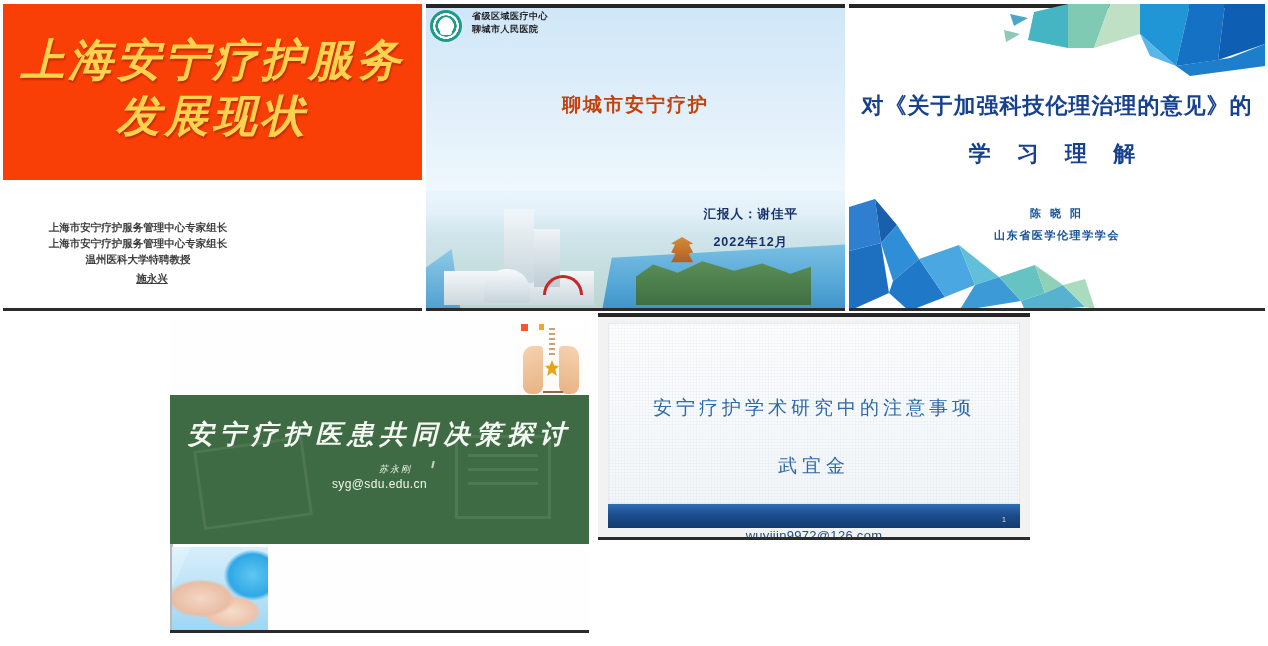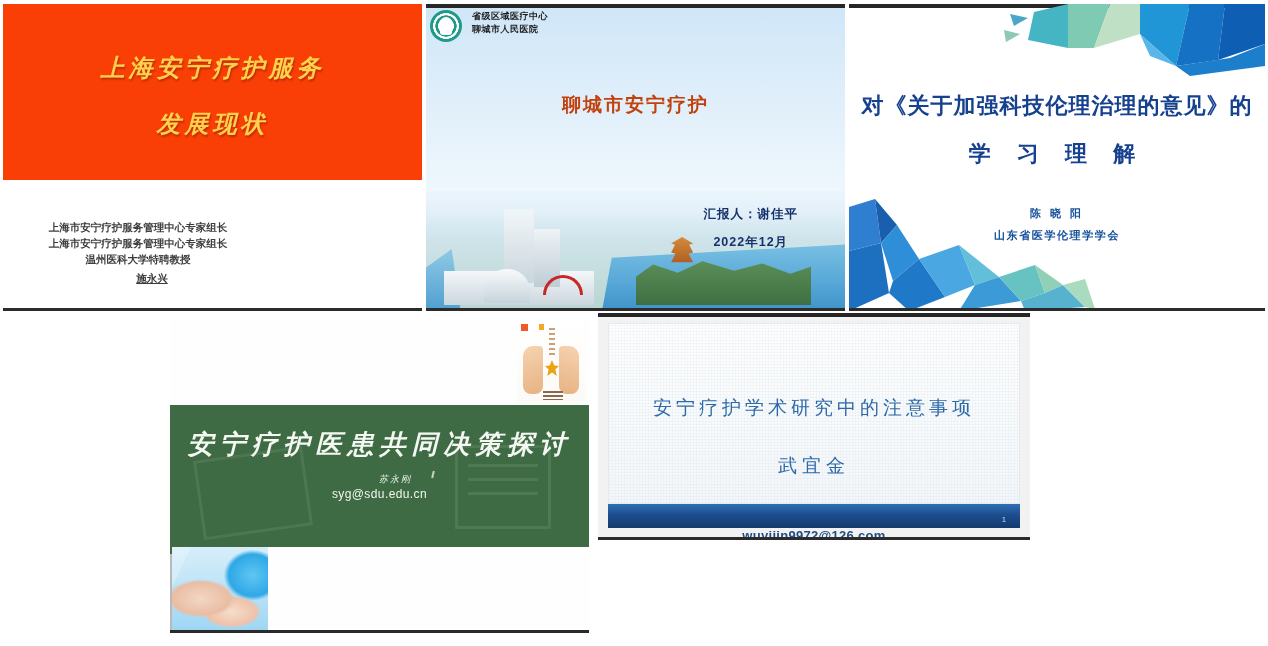--- a/index.html
+++ b/index.html
@@ -20,24 +20,23 @@
   
   #slide1 { left:3px; top:4px; width:419px; height:307px; }
   #slide1 .orange {
     position:absolute; left:0; top:0; width:100%; height:176px;
     background:#f93f06;
   }
   #slide1 .t-main {
     position:absolute; left:0; top:28px; width:100%;
     text-align:center; color:#ffd24d;
     font-family:"DejaVu Serif", serif; font-weight:700;
-    font-size:24px; line-height:56px; letter-spacing:4px;
+    font-size:44px; line-height:56px; letter-spacing:4px;
     font-style:italic;
     text-shadow:1px 2px 2px rgba(120,20,0,.45);
-    margin-top:8px;
   }
   #slide1 .lower { position:absolute; left:0; top:176px; width:100%; bottom:0; background:#fff; }
   #slide1 .credits {
     position:absolute; left:10px; top:39px; width:250px;
     text-align:center; color:#3d3d3d;
     font-size:10.5px; line-height:16px; font-weight:600;
   }
   #slide1 .credit-name {
     position:absolute; left:24px; top:92px; width:250px;
     text-align:center; color:#3d3d3d; font-size:10.5px; font-weight:600;text-decoration:underline;
@@ -153,21 +152,21 @@
     background:#e8a317;
     clip-path:polygon(50% 0%,66% 34%,100% 38%,74% 60%,84% 100%,50% 78%,16% 100%,26% 60%,0% 38%,34% 34%); }
   #slide4 .leafpic .dots { position:absolute; left:32px; top:6px; width:6px; height:28px;
     background:repeating-linear-gradient(180deg,#c9a27a 0 2px,transparent 2px 5px); }
   #slide4 .leafpic .mark1 { position:absolute; left:4px; top:2px; width:7px; height:7px; background:#f05a24; }
   #slide4 .leafpic .mark2 { position:absolute; left:22px; top:2px; width:5px; height:6px; background:#f5a623; }
   #slide4 .leafpic .foot { position:absolute; left:26px; bottom:4px; width:20px; height:9px;
     background:repeating-linear-gradient(180deg,#8a6a4a 0 2px,transparent 2px 4px); }
 
   #slide4 .band {
-    position:absolute; left:0; top:85px; width:100%; height:149px;
+    position:absolute; left:0; top:75px; width:100%; height:149px;
     background:#3e6b43; overflow:hidden;
   }
   #slide4 .band .ghost1 { position:absolute; left:28px; top:48px; width:110px; height:80px;
     border:3px solid rgba(255,255,255,.08); transform:rotate(-8deg); }
   #slide4 .band .ghost2 { position:absolute; right:38px; top:40px; width:96px; height:84px;
     border:3px solid rgba(255,255,255,.09); }
   #slide4 .band .ghost2:before { content:""; position:absolute; left:10px; top:16px; right:10px; height:3px;
     background:rgba(255,255,255,.09); box-shadow:0 14px 0 rgba(255,255,255,.09),0 28px 0 rgba(255,255,255,.09); }
   #slide4 .band-title {
     position:absolute; left:0; top:22px; width:100%;
@@ -213,21 +212,21 @@
     color:#2e6aa8; font-family:"DejaVu Serif", serif;
     font-size:19px; letter-spacing:4px;
   }
   #slide5 .s5-author {
     position:absolute; left:0; top:140px; width:100%; text-align:center;
     color:#2e6aa8; font-family:"DejaVu Serif", serif;
     font-size:19px; letter-spacing:5px;
   }
   #slide5 .s5-mail {
     position:absolute; left:0; top:215px; width:100%; text-align:center;
-    color:#1f4e86; font-size:13px; letter-spacing:.3px; font-weight:700;
+    color:#1f4e86; font-size:13px; letter-spacing:.3px; font-weight:400;
   }
   #slide5 .s5-footer {
     position:absolute; left:10px; right:10px; bottom:12px; height:24px;
     background:linear-gradient(180deg,#2f6fb5 0%,#1d4d8e 45%,#143a6e 100%);
   }
   #slide5 .s5-num {
     position:absolute; right:24px; bottom:17px; color:#cfe0f2; font-size:7px;
   }
 </style>
 </head>

